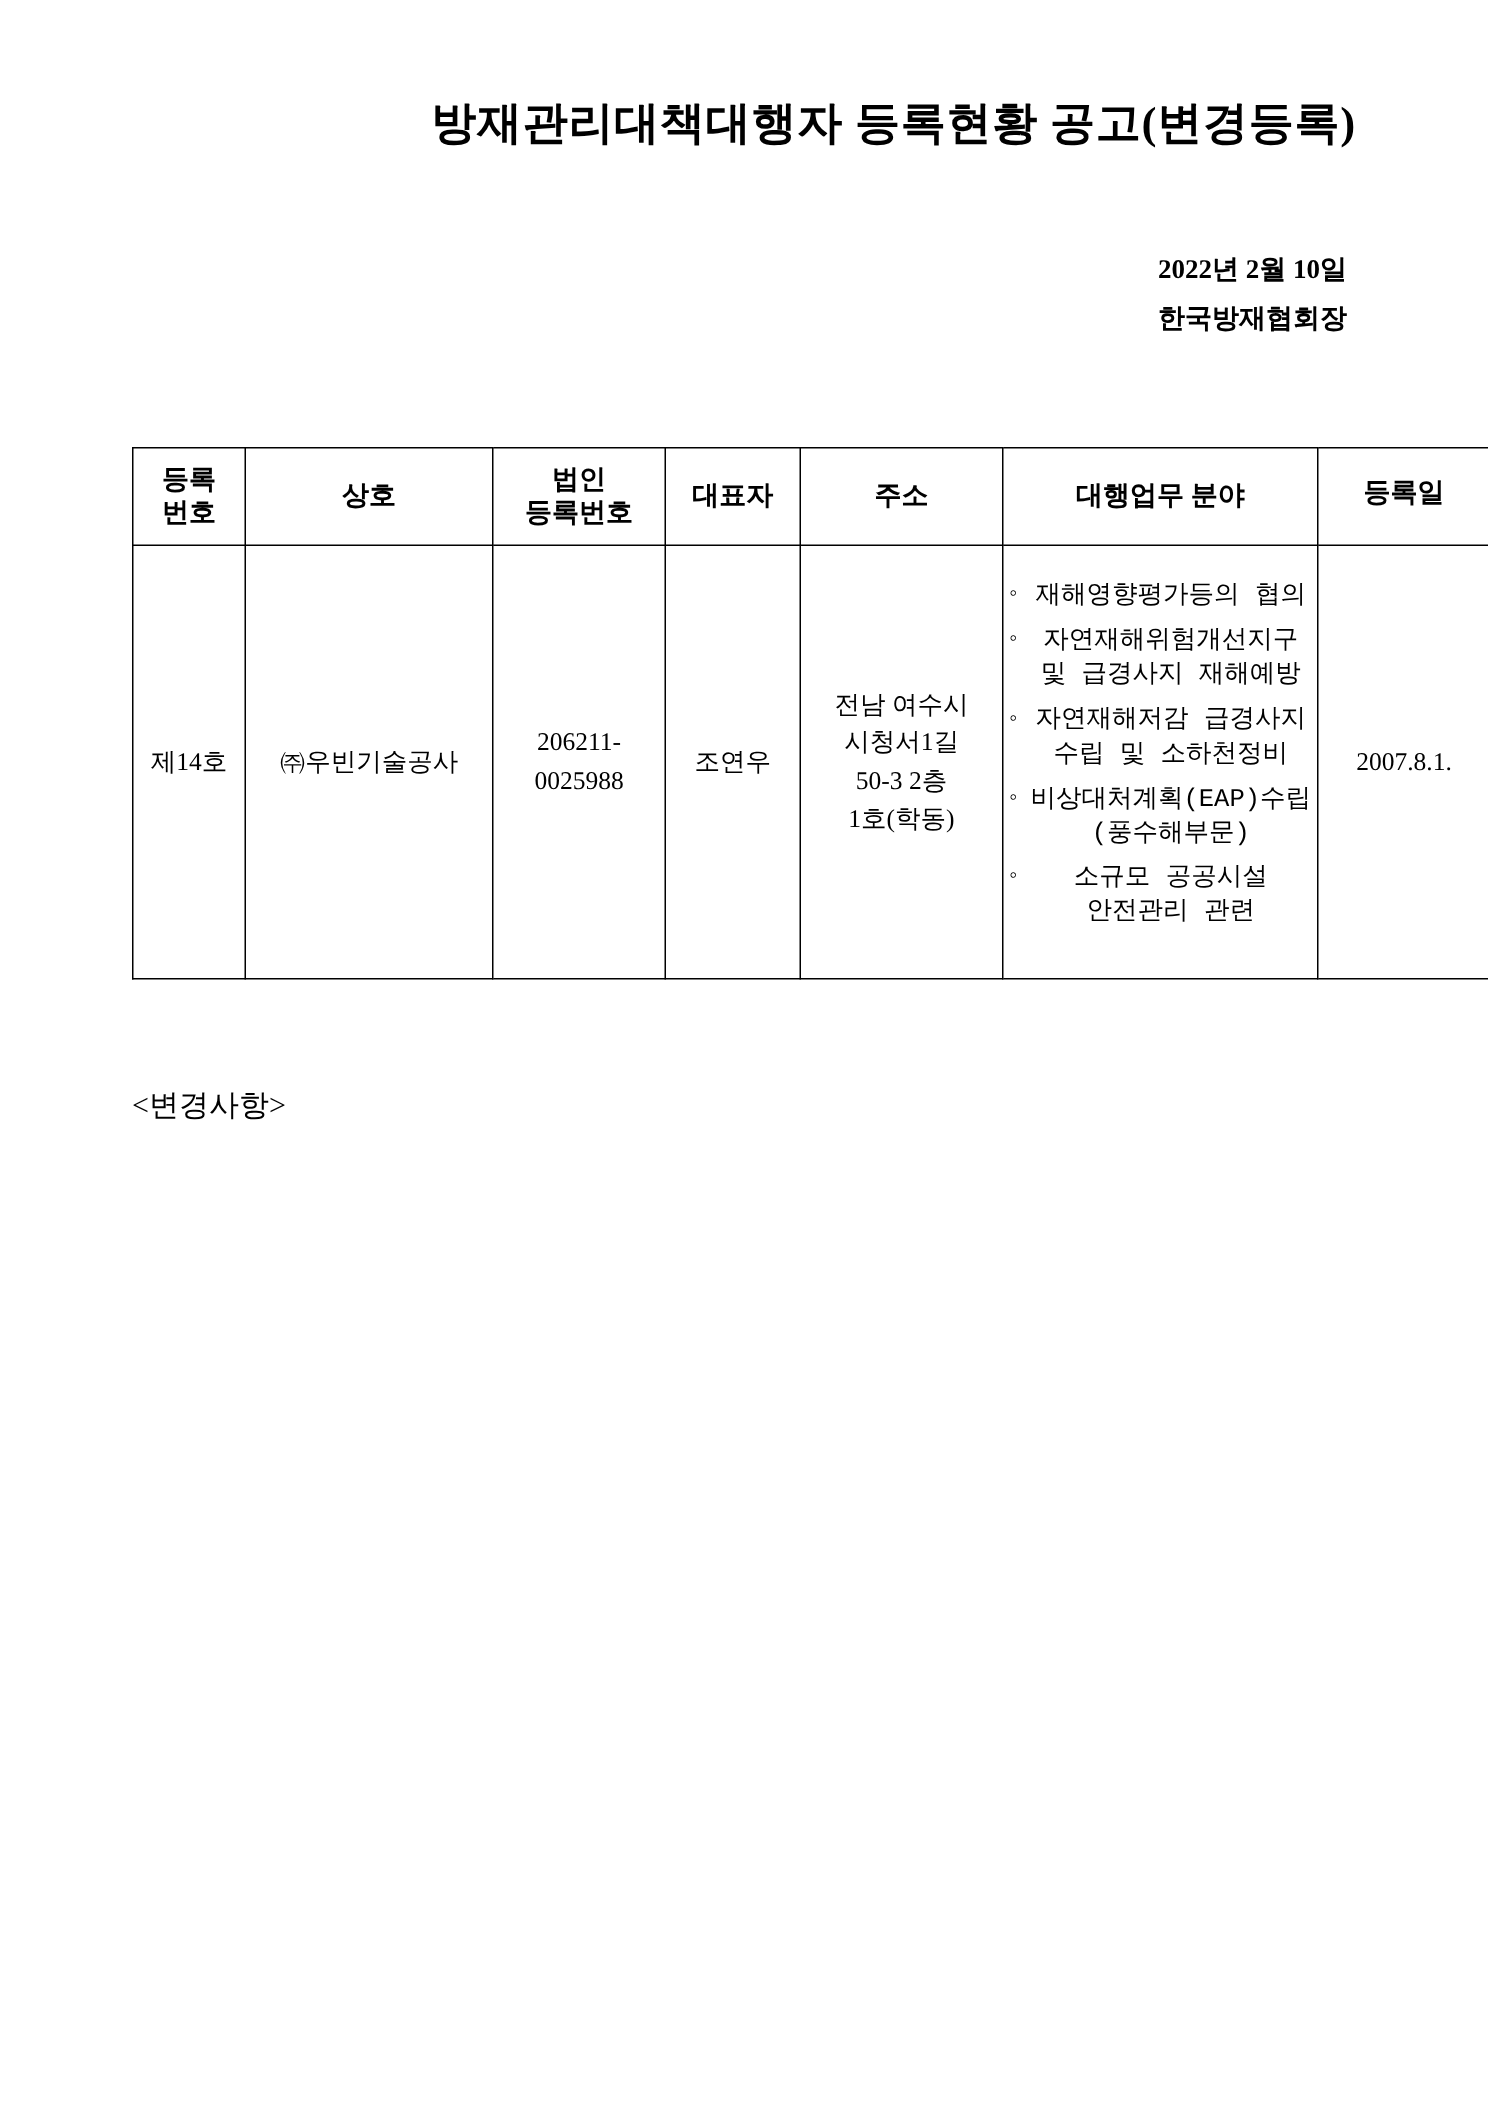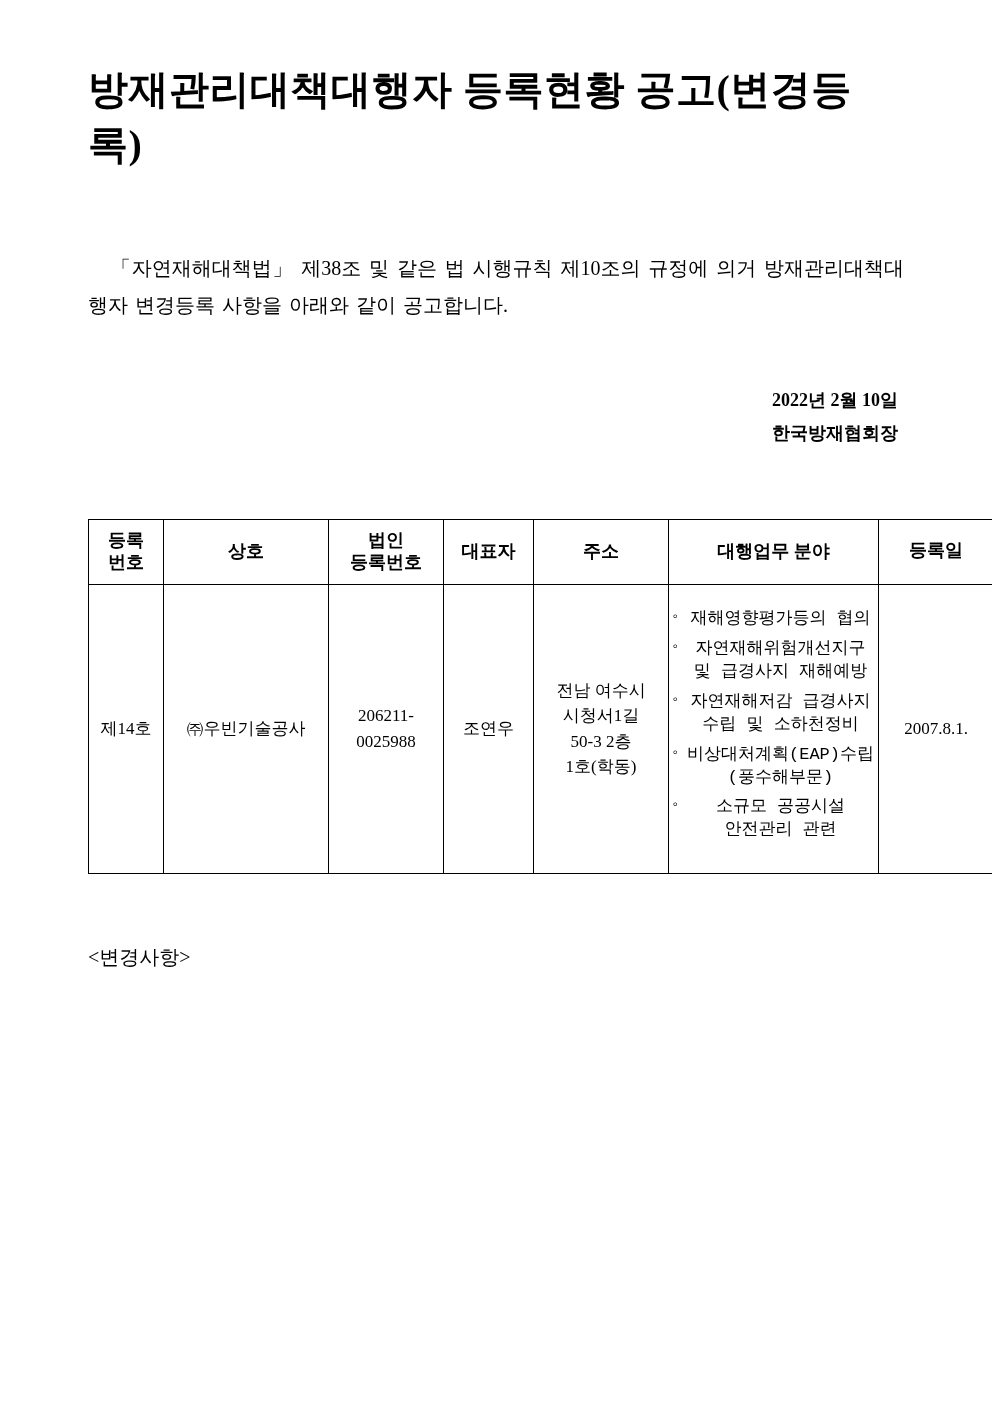--- a/index.html
+++ b/index.html
@@ -25,22 +25,22 @@
 
   .doc-number {
     margin-top: 118px;
     font-size: 19px;
     font-weight: bold;
     letter-spacing: 0.5px;
   }
 
   .doc-title {
     margin-top: 62px;
-    text-align: left;
-    font-size: 40px;
+    text-align: right;
+    font-size: 30px;
     font-weight: bold;
     letter-spacing: 0.5px;
   }
 
   .intro {
     margin-top: 78px;
     font-size: 20px;
     line-height: 1.85;
     text-align: justify;
     text-justify: inter-ideograph;
@@ -145,21 +145,20 @@
   }
 </style>
 </head>
 <body>
 
 <div class="page">
 
 
   <h1 class="doc-title">방재관리대책대행자 등록현황 공고(변경등록)</h1>
 
-  <p class="intro"><span class="indent"></span><span>「자연재해대책법」 제38조 및 같은 법 시행규칙 제10조의 규정에 의거 방재관리대책대행자 변경등록 사항을 아래와 같이 공고합니다.</span></p>
 
   <div class="date-block">
     <div>2022년 2월 10일</div>
     <div>한국방재협회장</div>
   </div>
 
   <table class="reg-table">
     <thead>
       <tr>
         <th class="col-no cell-multiline">등록

